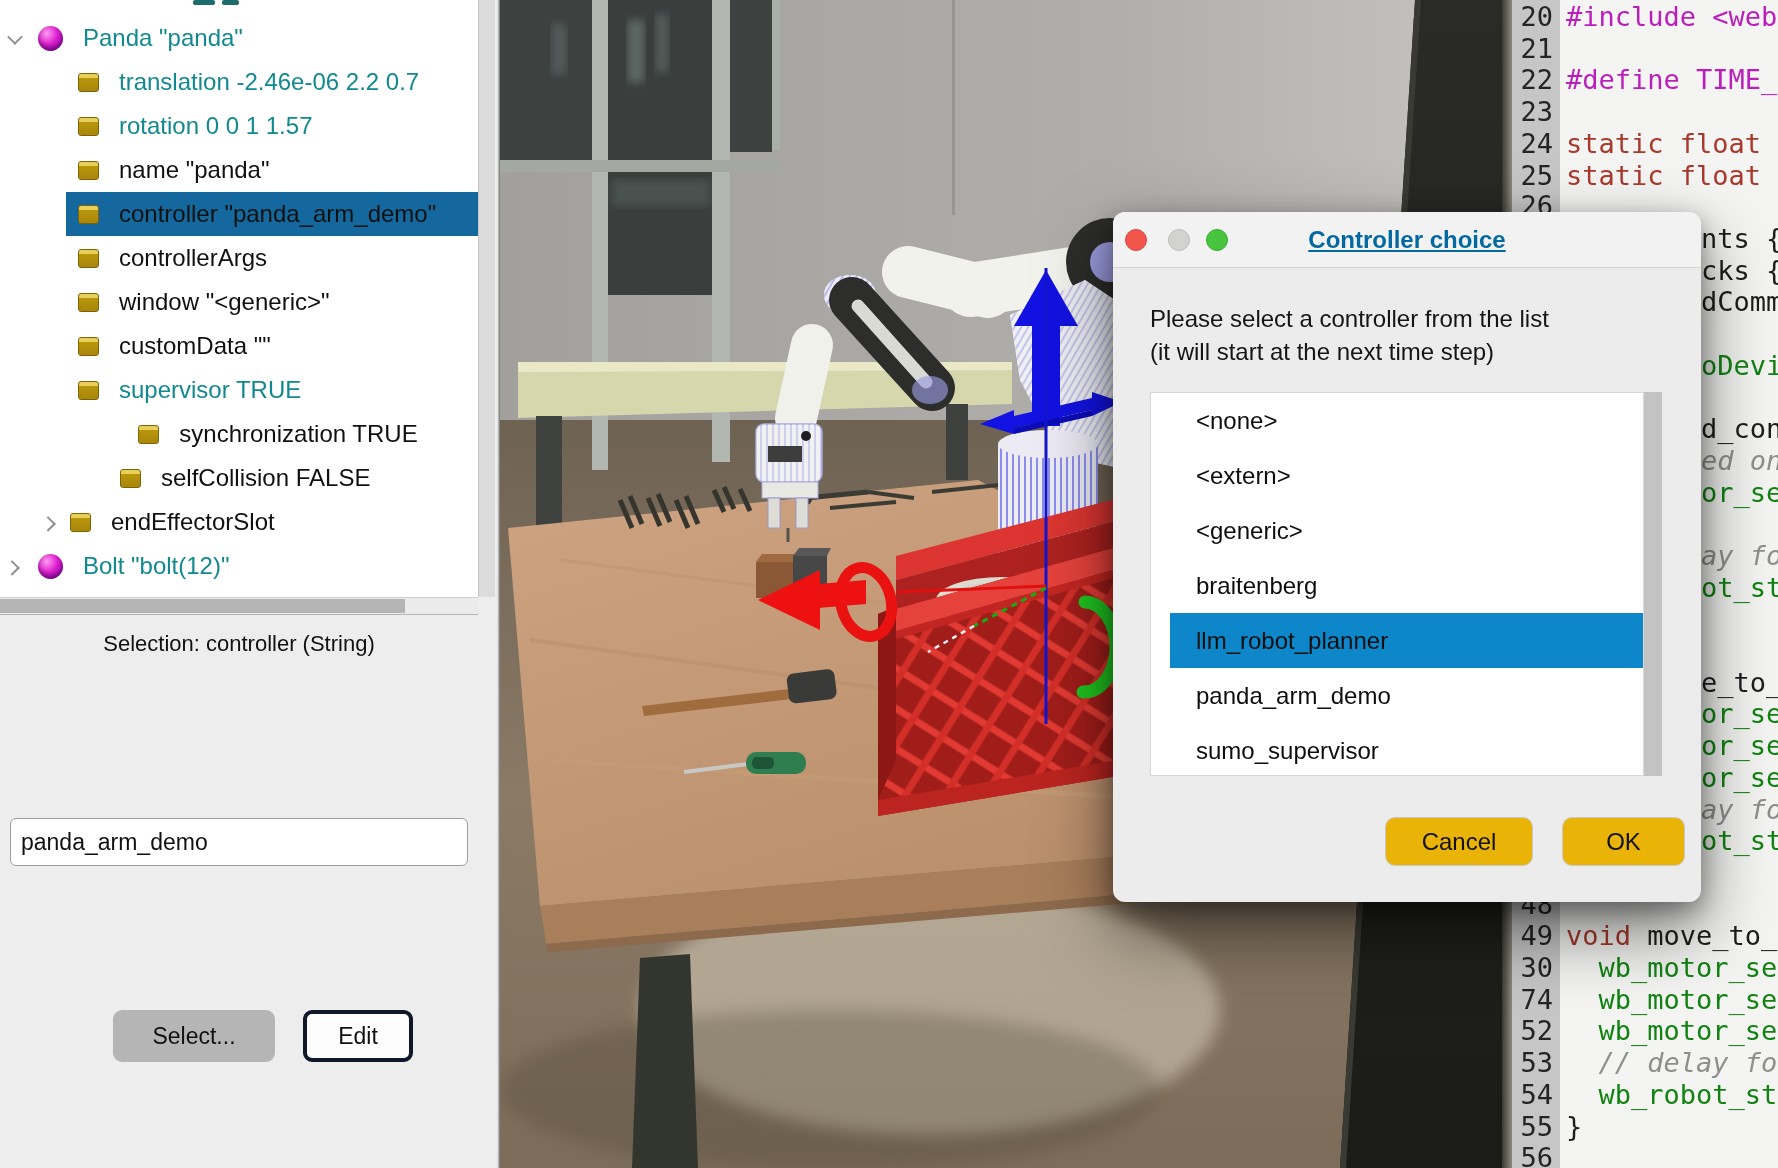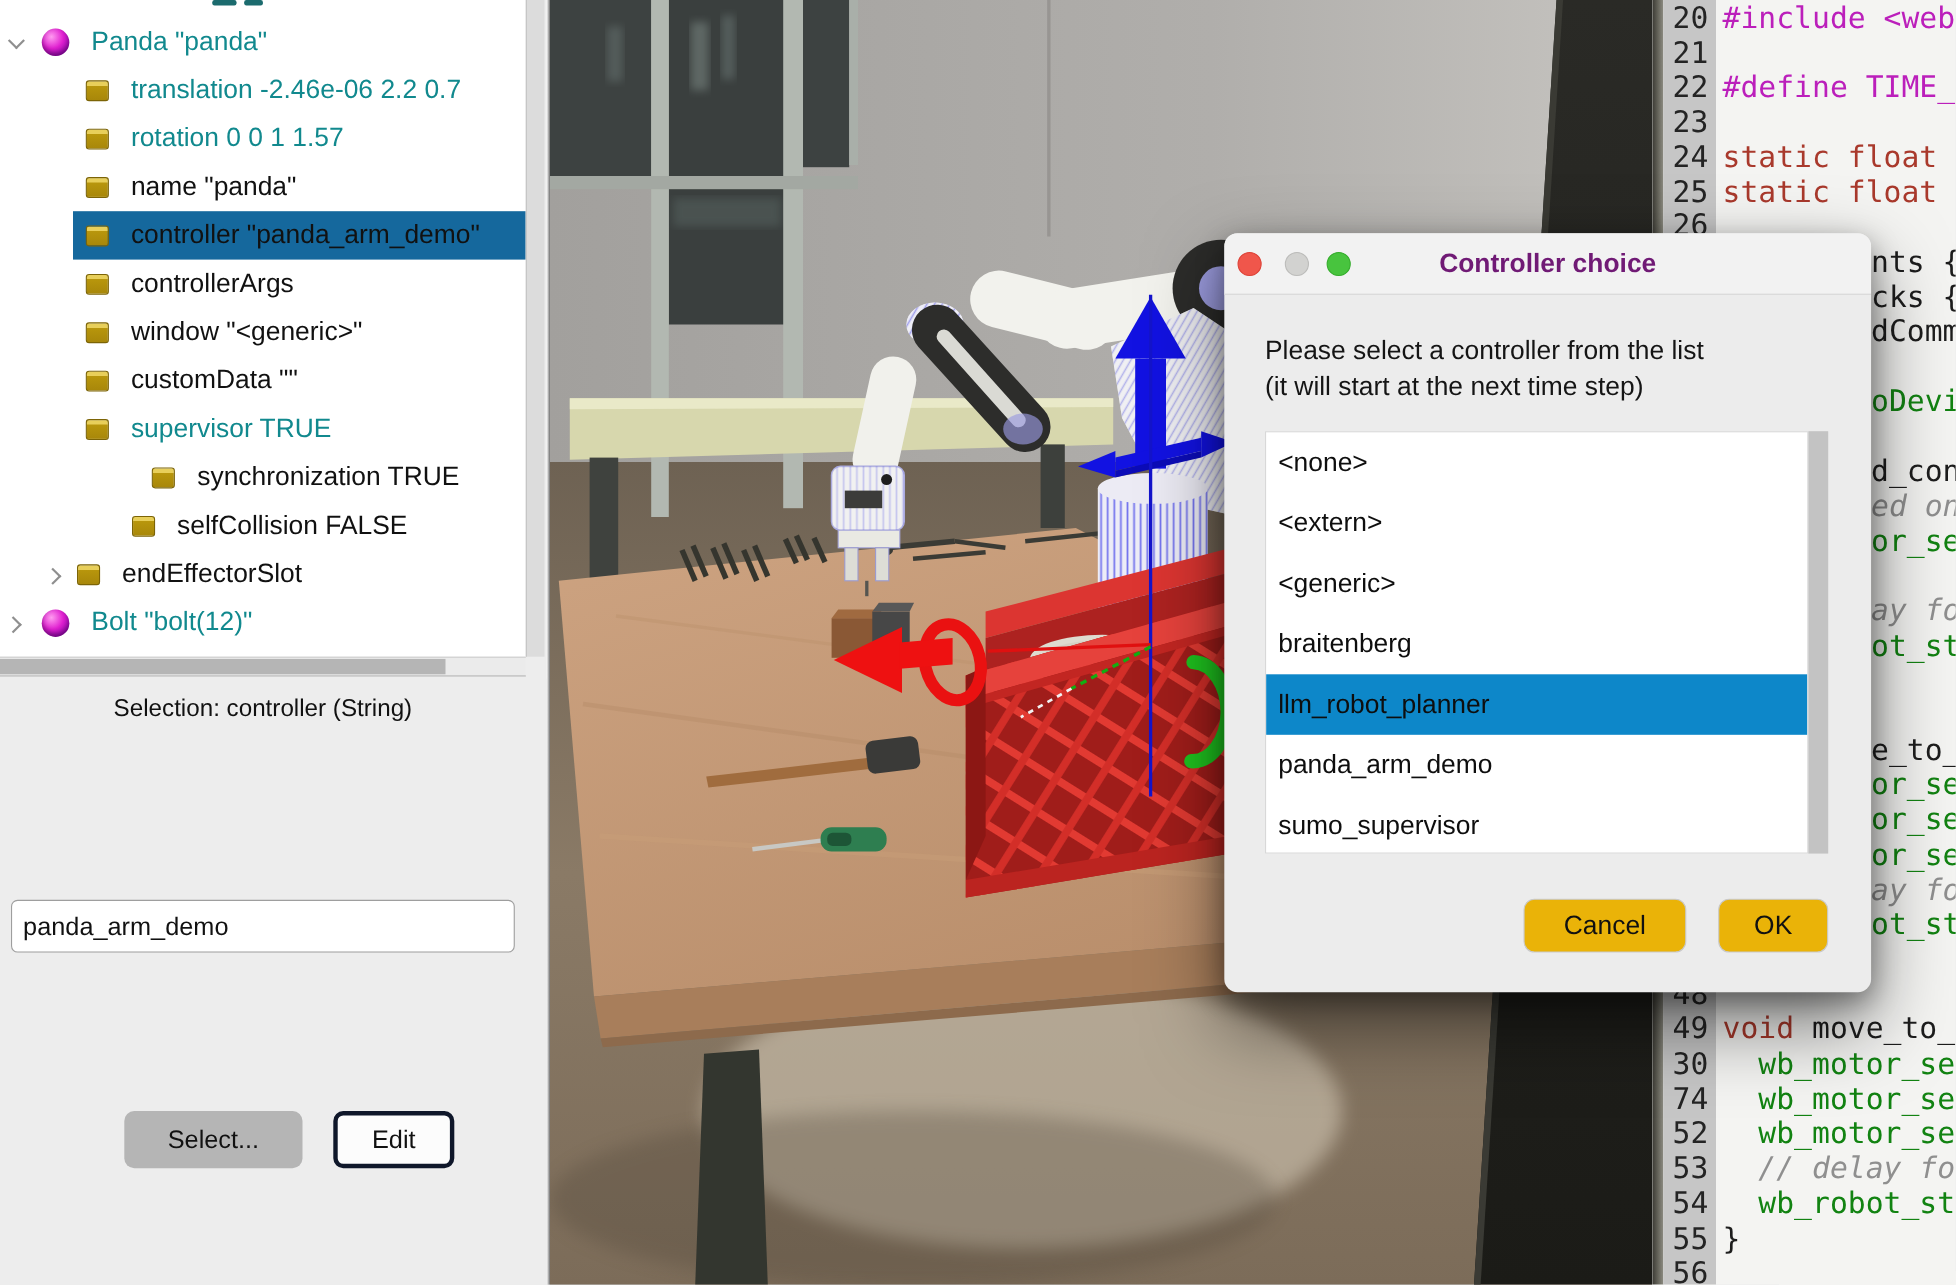--- a/index.html
+++ b/index.html
@@ -61,36 +61,36 @@
   .code-line .frag { position:absolute; left:199px; }
   .tk-pp { color:#bb1fbb; } .tk-kw { color:#a9392c; } .tk-fn { color:#128312; }
   .tk-cm { color:#8f8f8f; font-style:italic; } .tk-pl { color:#1d1d1d; }
 
   
   #dialog { position:absolute; left:1113px; top:212px; width:588px; height:690px; background:#ececec;
             border-radius:12px; z-index:10;
             box-shadow:0 30px 70px rgba(0,0,0,.5), 0 8px 24px rgba(0,0,0,.35); overflow:hidden; }
   #dialog-titlebar { position:relative; height:56px; background:#f2f2f2; border-bottom:1px solid #d5d5d5;
                      display:flex; align-items:center; justify-content:center; }
-  #dialog-title { font-size:24px; font-weight:bold; color:#701a75; }
+  #dialog-title { font-size:24px; font-weight:bold; color:#0369a1;text-decoration:underline; }
   .tlight { position:absolute; top:17px; width:22px; height:22px; border-radius:50%; }
   #tl-close { left:12px;  background:#f0564b; border:1px solid #dd4338; }
   #tl-min   { left:55px;  background:#d2d2d0; border:1px solid #bcbcba; }
   #tl-zoom  { left:93px;  background:#48c43e; border:1px solid #35ad2c; }
   #dialog-msg { position:absolute; left:37px; top:90px; font-size:24px; color:#151515; line-height:33px; }
   #ctrl-list { position:absolute; left:37px; top:180px; width:494px; height:384px; background:#ffffff;
                border:1px solid #d8d8d8; overflow:hidden; }
-  .list-item { height:55px; display:flex; align-items:center; padding-left:11px; font-size:24px; color:#0e0e0e; }
+  .list-item { height:55px; display:flex; align-items:center; padding-left:26px; font-size:24px; color:#0e0e0e;margin-left:19px; }
   .list-item.sel { background:#0d87c9; }
   #list-scrollbar { position:absolute; left:531px; top:180px; width:18px; height:384px; background:#c3c3c3; }
   .dlg-btn { position:absolute; top:605px; height:49px; background:#eab308; border:1px solid #c9c9c9;
              border-radius:10px; font-size:24px; color:#111;
              display:flex; align-items:center; justify-content:center; }
   #cancel-btn { left:272px; width:148px; }
-  #ok-btn { left:449px; width:100px; }
+  #ok-btn { left:449px; width:123px; }
 </style>
 </head>
 <body>
 
 <div id="stage">
 
   <div id="left-panel">
     <div id="tree">
       <div id="clip-artifact">
           <i style="width:22px"></i>

